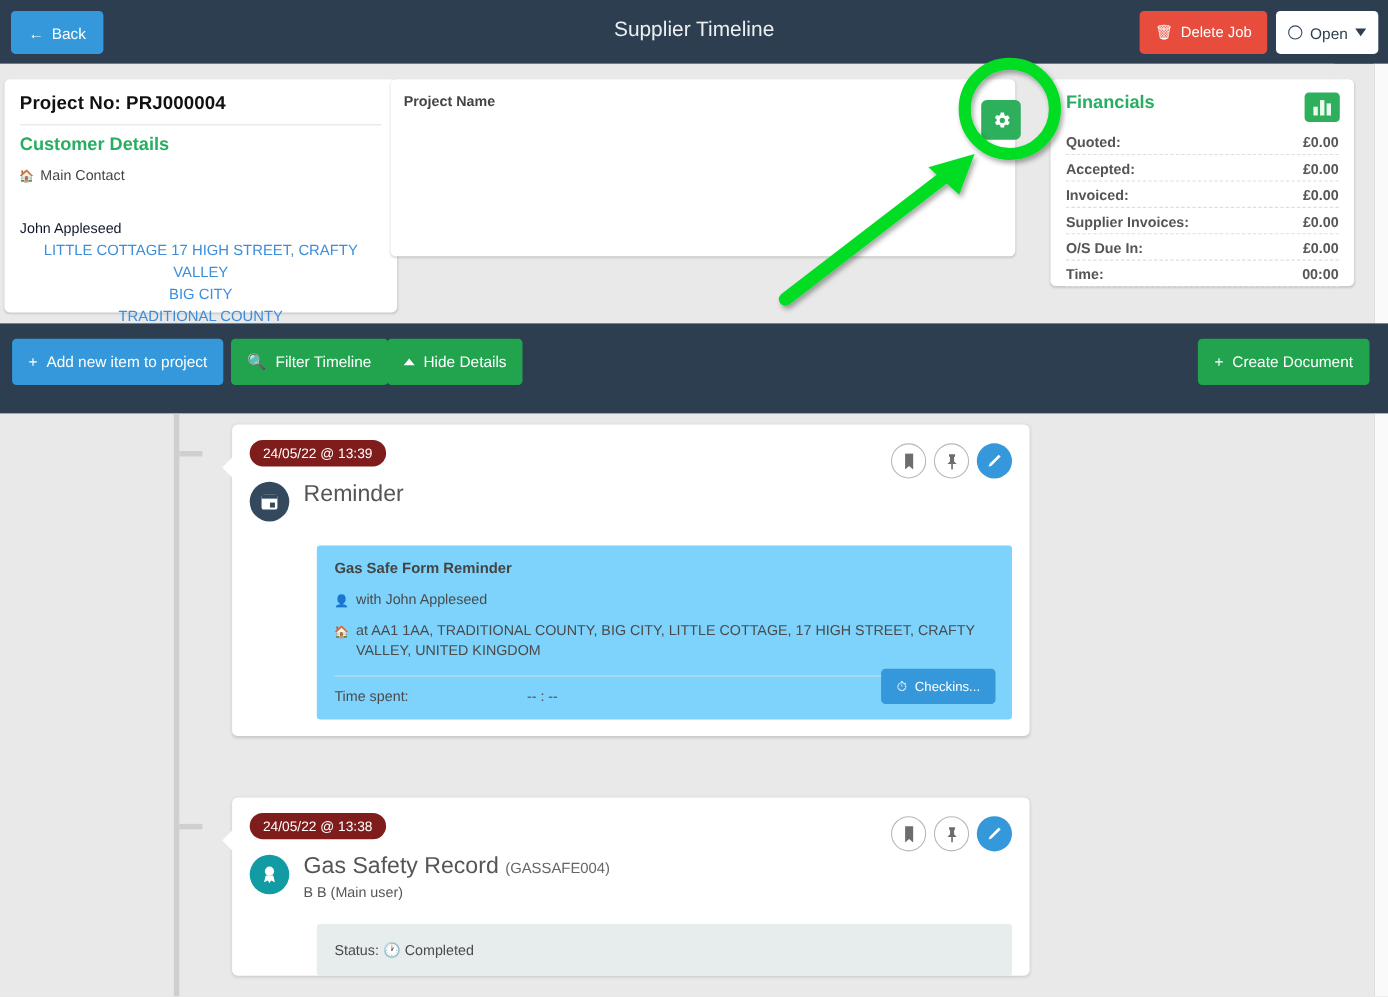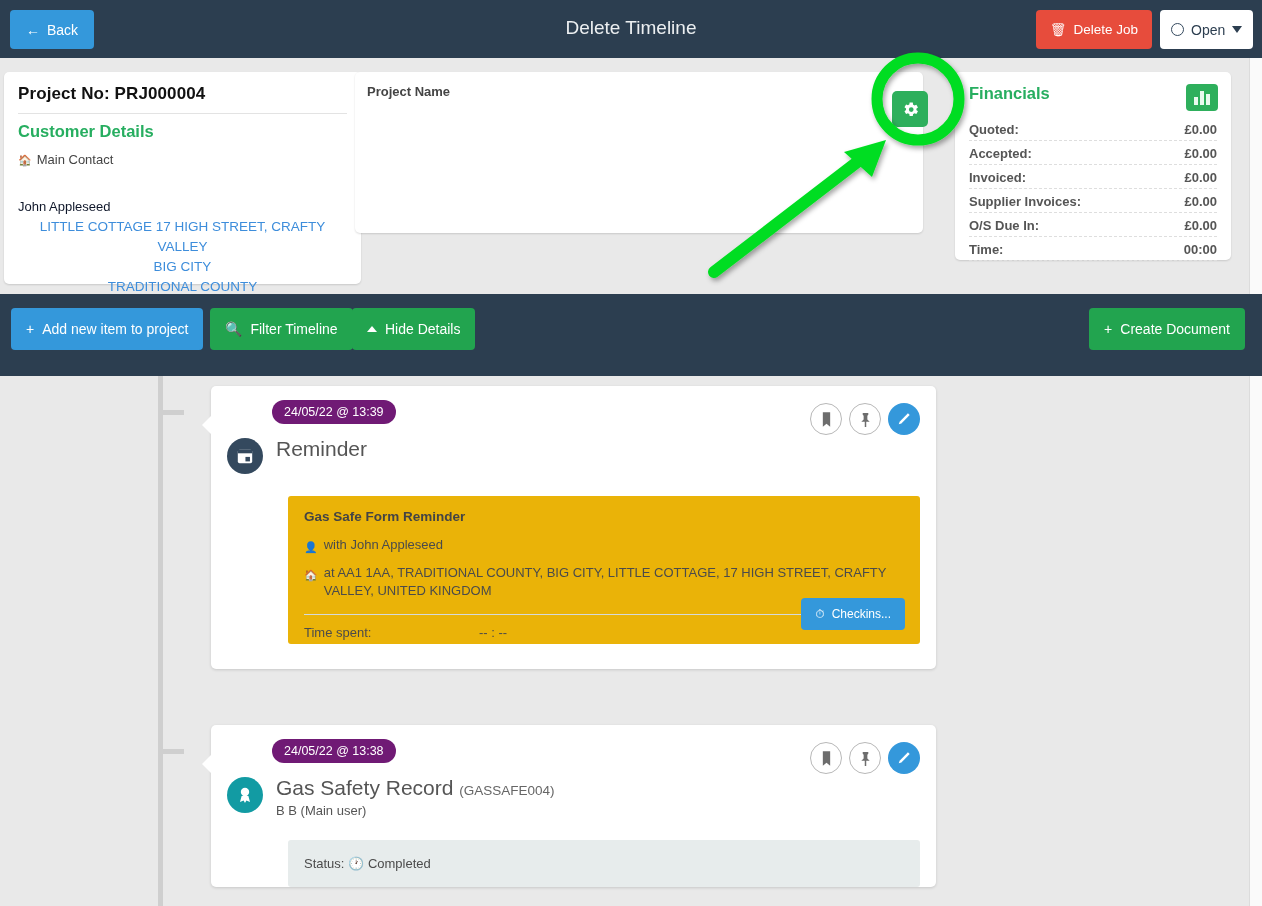--- a/index.html
+++ b/index.html
@@ -165,22 +165,22 @@
     box-shadow: 0 1px 3px rgba(0,0,0,.15);
     padding: 14px 16px 16px;
   }
   .tl-card::before {
     content: ""; position: absolute; left: -9px; top: 29px;
     width: 0; height: 0;
     border-top: 10px solid transparent; border-bottom: 10px solid transparent;
     border-right: 10px solid #fff;
   }
   .tl-date {
-    display: inline-block; background: #701a75; color: #fff;
-    font-size: 12.5px; padding: 5px 12px; border-radius: 13px; margin-left: 45px;
+    display: inline-block; background: #7f1d1d; color: #fff;
+    font-size: 12.5px; padding: 5px 12px; border-radius: 13px;
   }
   .tl-actions { position: absolute; right: 16px; top: 17px; display: flex; gap: 7px; }
   .circ-btn {
     width: 32px; height: 32px; border-radius: 50%;
     border: 1px solid #b8b8b8; background: #fff;
     display: flex; align-items: center; justify-content: center;
     cursor: pointer; color: #6d6d6d; font-size: 15px;
   }
   .edit-btn {
     width: 32px; height: 32px; border-radius: 50%;
@@ -194,22 +194,22 @@
     display: flex; align-items: center; justify-content: center;
     color: #fff; flex: 0 0 auto; font-size: 17px;
   }
   .av-dark { background: #34495e; }
   .av-teal { background: #129ba3; }
   .tl-title { font-size: 21px; color: #555; font-weight: 400; line-height: 1.05; }
   .tl-code { font-size: 13.5px; color: #666; }
   .tl-sub { font-size: 13px; color: #555; margin-top: 4px; }
 
   .tl-body {
-    margin: 22px 0 0 61px; background: #eab308; border-radius: 3px;
-    padding: 13px 16px 4px; position: relative;
+    margin: 22px 0 0 61px; background: #7dd3fc; border-radius: 3px;
+    padding: 13px 16px 14px; position: relative;
   }
   .body-title { font-size: 13.5px; font-weight: bold; color: #444; margin-bottom: 12px; }
   .body-line { font-size: 13px; color: #4b4b4b; line-height: 18px; display: flex; gap: 6px; margin-bottom: 8px; }
   .body-line .ic { color: #333; font-size: 11px; padding-top: 2px; flex: 0 0 auto; }
   .hr-sep { height: 1px; background: #d4dada; margin: 14px 0 10px; }
   .time-row { display: flex; font-size: 13px; color: #4b4b4b; }
   .time-row .tlabel { width: 175px; }
   .checkins-btn {
     position: absolute; right: 15px; bottom: 14px;
     background: #3498db; color: #fff; border: none; border-radius: 4px;
@@ -227,21 +227,21 @@
 <body>
 
 <div class="app">
 
   <div class="topbar">
     <button class="back-btn">
       <span>←</span>
       <span>Back</span>
     </button>
 
-    <div class="page-title">Delete Timeline</div>
+    <div class="page-title">Supplier Timeline</div>
 
     <button class="delete-btn">
       <span class="trash-ic">🗑</span>
       <span>Delete Job</span>
     </button>
 
     <button class="status-btn">
       <span class="status-ring"></span>
       <span>Open</span>
       <span class="caret-down"></span>

